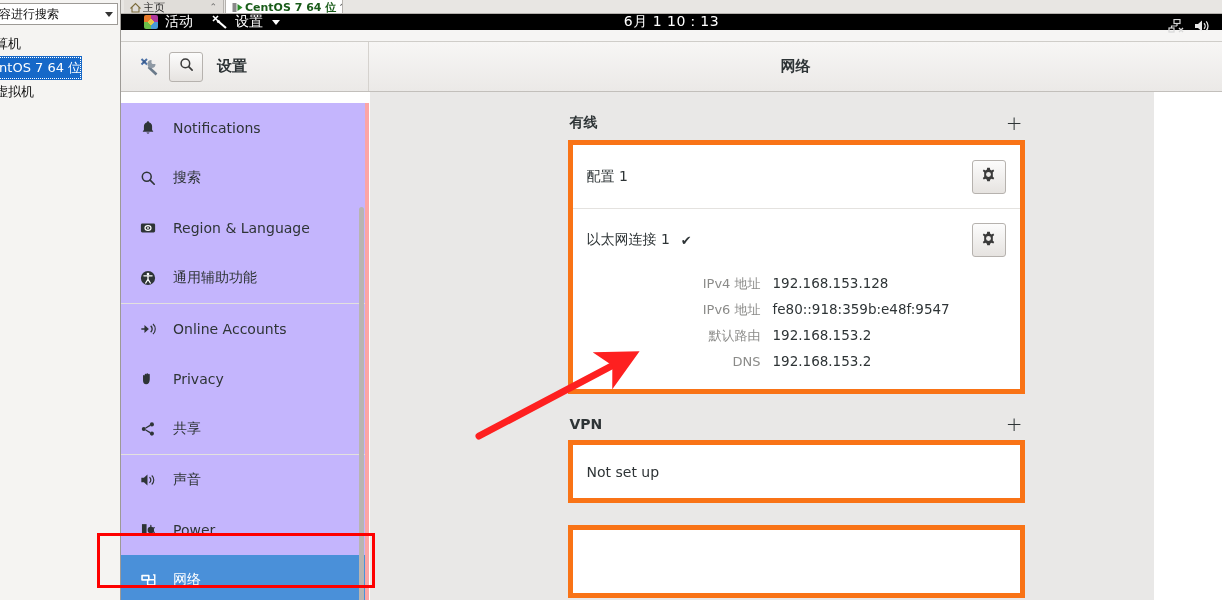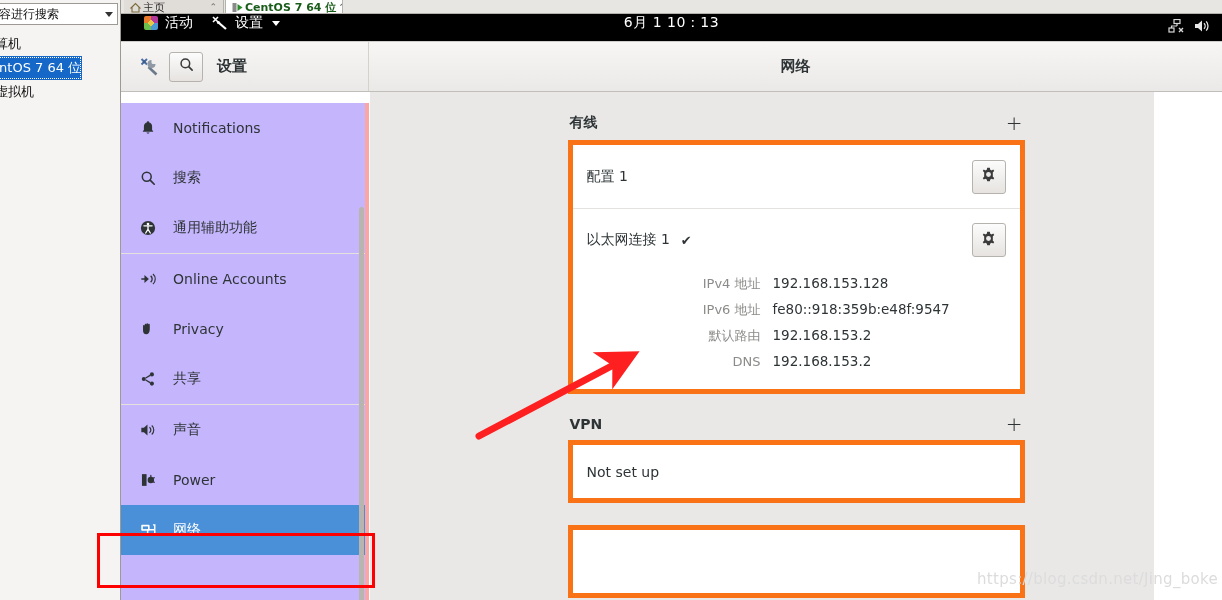--- a/index.html
+++ b/index.html
@@ -63,23 +63,23 @@
 
   
   .vm-screen {
     position: absolute; left: 121px; top: 14px;
     width: 1101px; height: 586px;
     background: #f6f5f4; overflow: hidden;
   }
 
   
   .gnome-topbar {
-    position: absolute; left: 0; top: 0; width: 1101px; height: 27px;
+    position: absolute; left: 0; top: 0; width: 1101px; height: 16px;
     background: #000000; color: #ffffff;
-    display: flex; align-items: flex-start;
+    display: flex; align-items: center;
     font-size: 14px;
   }
   .tb-left { display: flex; align-items: center; gap: 7px; padding-left: 17px; }
   .tb-item { display: flex; align-items: center; gap: 7px; padding: 0 6px; cursor: default; }
   .tb-clock {
     position: absolute; left: 0; right: 0; text-align: center;
     font-size: 14px; letter-spacing: .5px;
   }
   .tb-right {
     position: absolute; right: 10px; top: 0; height: 27px;
@@ -350,20 +350,32 @@
                     <path d="M11.4 11.4 L16 16" stroke="#2e3436" stroke-width="1.9" stroke-linecap="round"></path>
                   </svg>
                 </span>
               </span>
               <span>搜索</span>
             </div>
             <div class="side-item">
               <span class="sicon">
                 <span style="display: flex;">
                   <svg viewBox="0 0 18 18" width="16" height="16">
+                    <rect x="1" y="4" width="16" height="10" rx="1.6" fill="#2e3436"></rect>
+                    <ellipse cx="9" cy="9" rx="3.4" ry="2.6" fill="none" stroke="#ffffff" stroke-width="1.3"></ellipse>
+                    <circle cx="9" cy="9" r="1" fill="#ffffff"></circle>
+                  </svg>
+                </span>
+              </span>
+              <span>Region &amp; Language</span>
+            </div>
+            <div class="side-item">
+              <span class="sicon">
+                <span style="display: flex;">
+                  <svg viewBox="0 0 18 18" width="16" height="16">
                     <circle cx="9" cy="9" r="8" fill="#2e3436"></circle>
                     <circle cx="9" cy="4.6" r="1.5" fill="#ffffff"></circle>
                     <path d="M4.4 6.6 L13.6 6.6 M9 6.6 L9 10.4 M9 10.4 L6.4 14.6 M9 10.4 L11.6 14.6" stroke="#ffffff" stroke-width="1.5" fill="none" stroke-linecap="round"></path>
                   </svg>
                 </span>
               </span>
               <span>通用辅助功能</span>
             </div>
             <div class="side-sep"></div>
             <div class="side-item">
@@ -529,14 +541,13 @@
 
   <svg class="annot-arrow" width="190" height="115" viewBox="0 0 190 115">
     <defs>
       <marker id="ah" markerWidth="6" markerHeight="6" refX="3" refY="3" orient="auto">
         <path d="M0 0 L6 3 L0 6 L1.6 3 Z" fill="#fe2020"></path>
       </marker>
     </defs>
     <line x1="24" y1="101" x2="166" y2="26" stroke="#fe2020" stroke-width="7" marker-end="url(#ah)" stroke-linecap="round"></line>
   </svg>
 
-  <div class="watermark">https://blog.csdn.net/Jing_boke</div>
 </div>
 
 </body></html>

